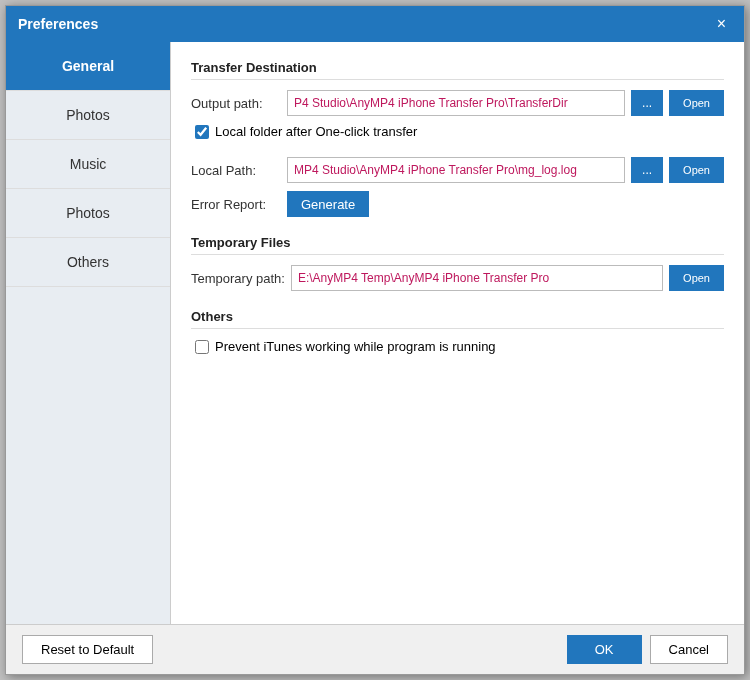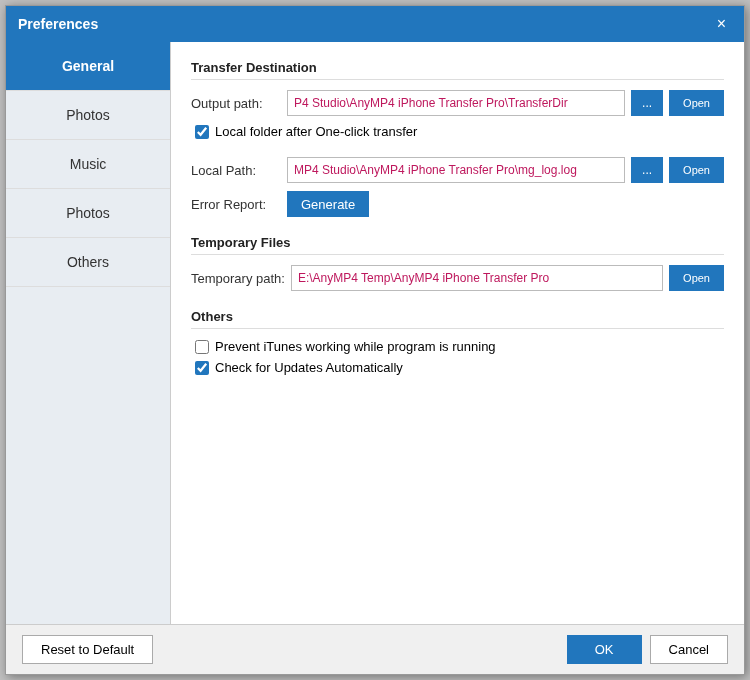--- a/index.html
+++ b/index.html
@@ -289,24 +289,20 @@
         </div>
       </div>
 
 
       <div class="section">
         <div class="section-title">Others</div>
         <div class="checkbox-row">
           <input type="checkbox" id="chk-itunes" style="">
           <label for="chk-itunes">Prevent iTunes working while program is running</label>
         </div>
-        <div class="checkbox-row">
-          <input type="checkbox" id="chk-updates" checked="" style="">
-          <label for="chk-updates">Check for Updates Automatically</label>
-        </div>
       </div>
     </div>
   </div>
 
   <div class="footer">
     <button class="btn-reset">Reset to Default</button>
     <div class="footer-right">
       <button class="btn-ok">OK</button>
       <button class="btn-cancel">Cancel</button>
     </div>

